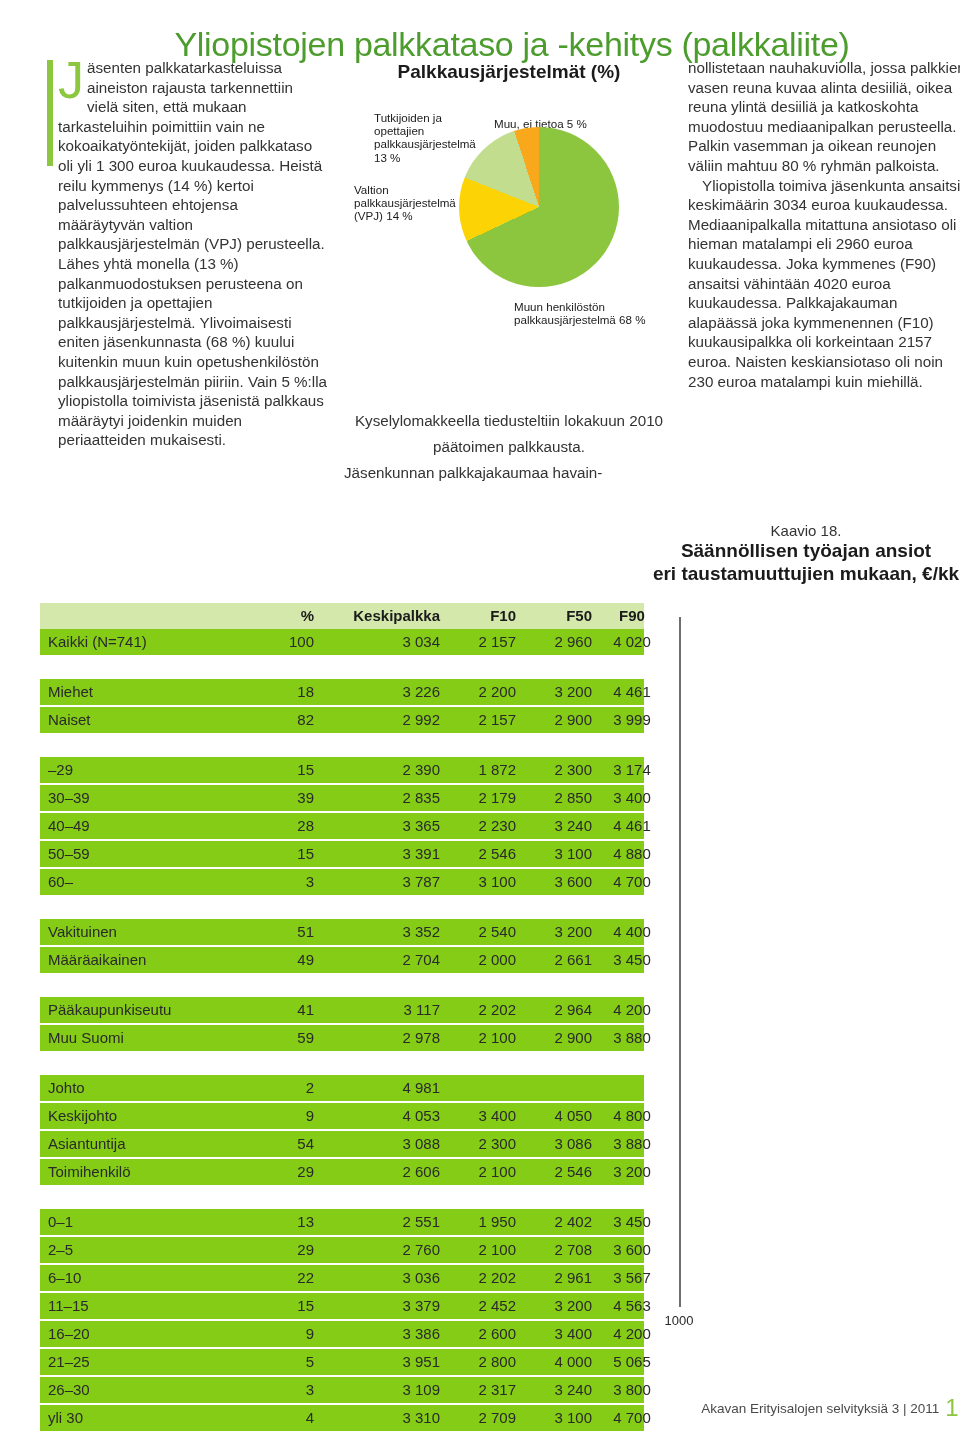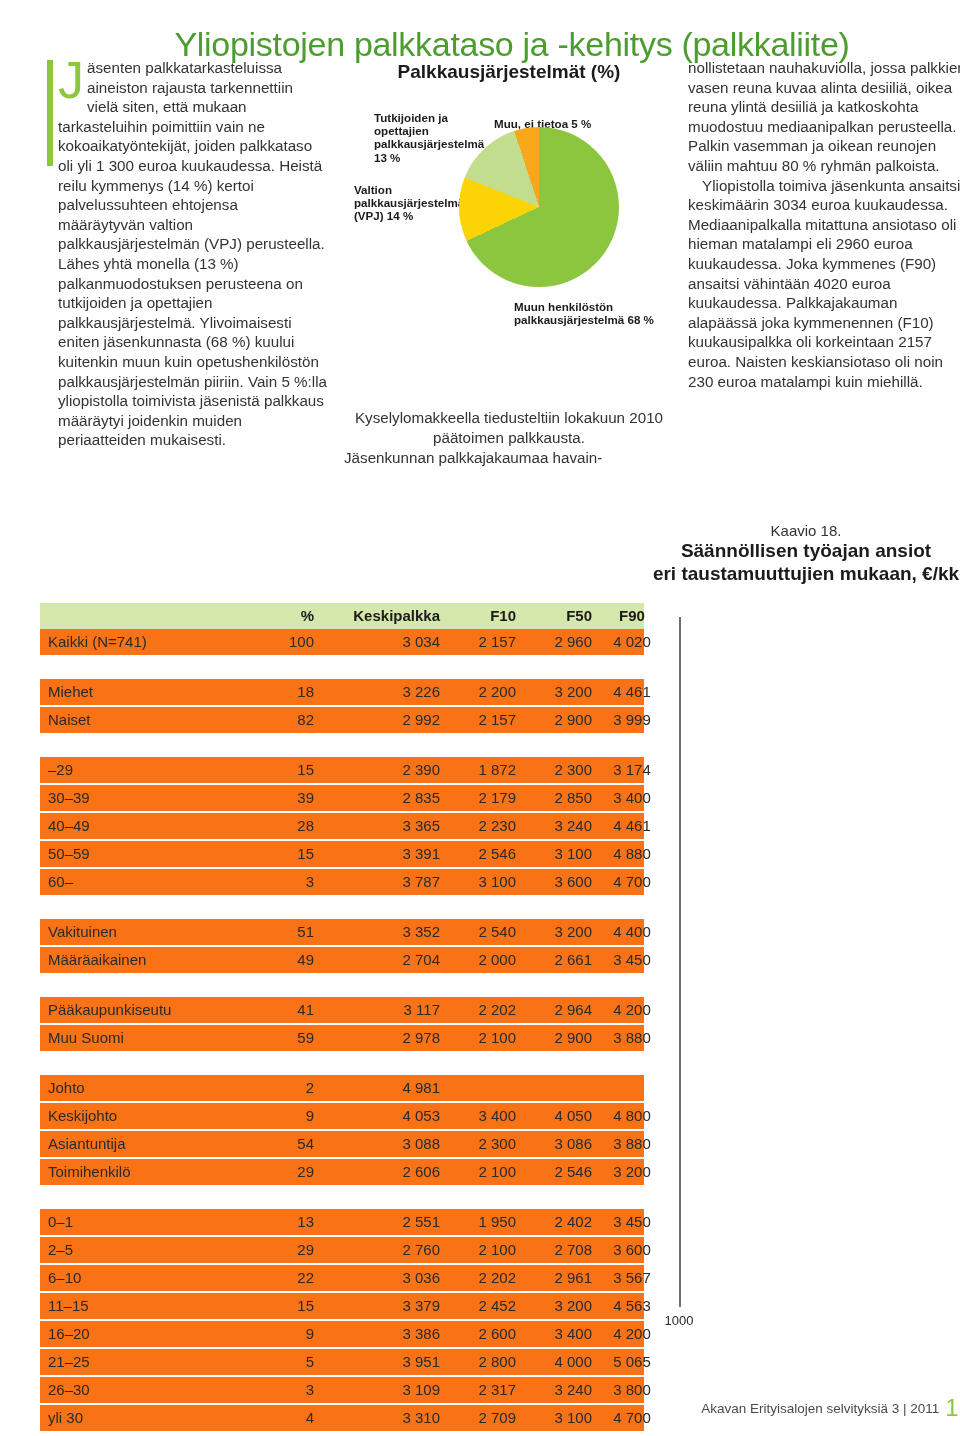--- a/index.html
+++ b/index.html
@@ -31,38 +31,38 @@
   }
 
   
   #chart17{position:absolute;left:312px;top:60px;width:330px;height:420px;}
   .cap-small{font-size:15px;text-align:center;color:#333;}
   .cap-bold{font-size:19px;font-weight:bold;text-align:center;color:#1b1b1b;margin-top:1px;}
   .pie-wrap{position:relative;width:330px;height:270px;margin-top:10px;}
   #pie{
     position:absolute;left:115px;top:34px;width:160px;height:160px;border-radius:50%;
   }
-  .pie-lbl{position:absolute;font-size:11.6px;font-weight:bold;line-height:13.2px;color:#1b1b1b;}
+  .pie-lbl{position:absolute;font-size:11.6px;font-weight:normal;line-height:13.2px;color:#1b1b1b;}
   #lbl-tutkijoiden{left:30px;top:18px;width:86px;}
   #lbl-valtion{left:10px;top:90px;width:104px;}
   #lbl-muu-ei{left:150px;top:24px;width:140px;}
   #lbl-muun{left:170px;top:207px;width:160px;}
   #chart17-note{
-    position:absolute;left:0;top:348px;width:330px;font-size:15.2px;line-height:20px;
+    position:absolute;left:0;top:348px;width:330px;font-size:15.2px;line-height:26px;
     color:#333;text-align:left;
   }
   #chart17-note .ind{text-indent:14px;}
 
   
   #chart18-head{position:absolute;left:600px;top:522px;width:348px;text-align:center;}
 
   
   #table{position:absolute;left:8px;top:603px;width:604px;}
   .trow{position:relative;height:26px;line-height:26px;font-size:15px;color:#2a2a2a;}
-  .trow.filled{background:#f97316;}
+  .trow.filled{background:#84cc16;}
   .trow.head{background:#d5e8ac;font-weight:bold;color:#1b1b1b;}
   .trow.spacer{height:22px;background:transparent;}
   .trow .c-label{position:absolute;left:8px;top:0;}
   .trow .c0{position:absolute;left:214px;width:60px;text-align:right;}
   .trow .c1{position:absolute;left:282px;width:118px;text-align:right;}
   .trow .c2{position:absolute;left:404px;width:72px;text-align:right;}
   .trow .c3{position:absolute;left:480px;width:72px;text-align:right;}
   .trow .c4{position:absolute;left:556px;width:72px;text-align:center;}
   .trow.head .c1{left:282px;}
   .sep{height:2px;background:#ffffff;}

